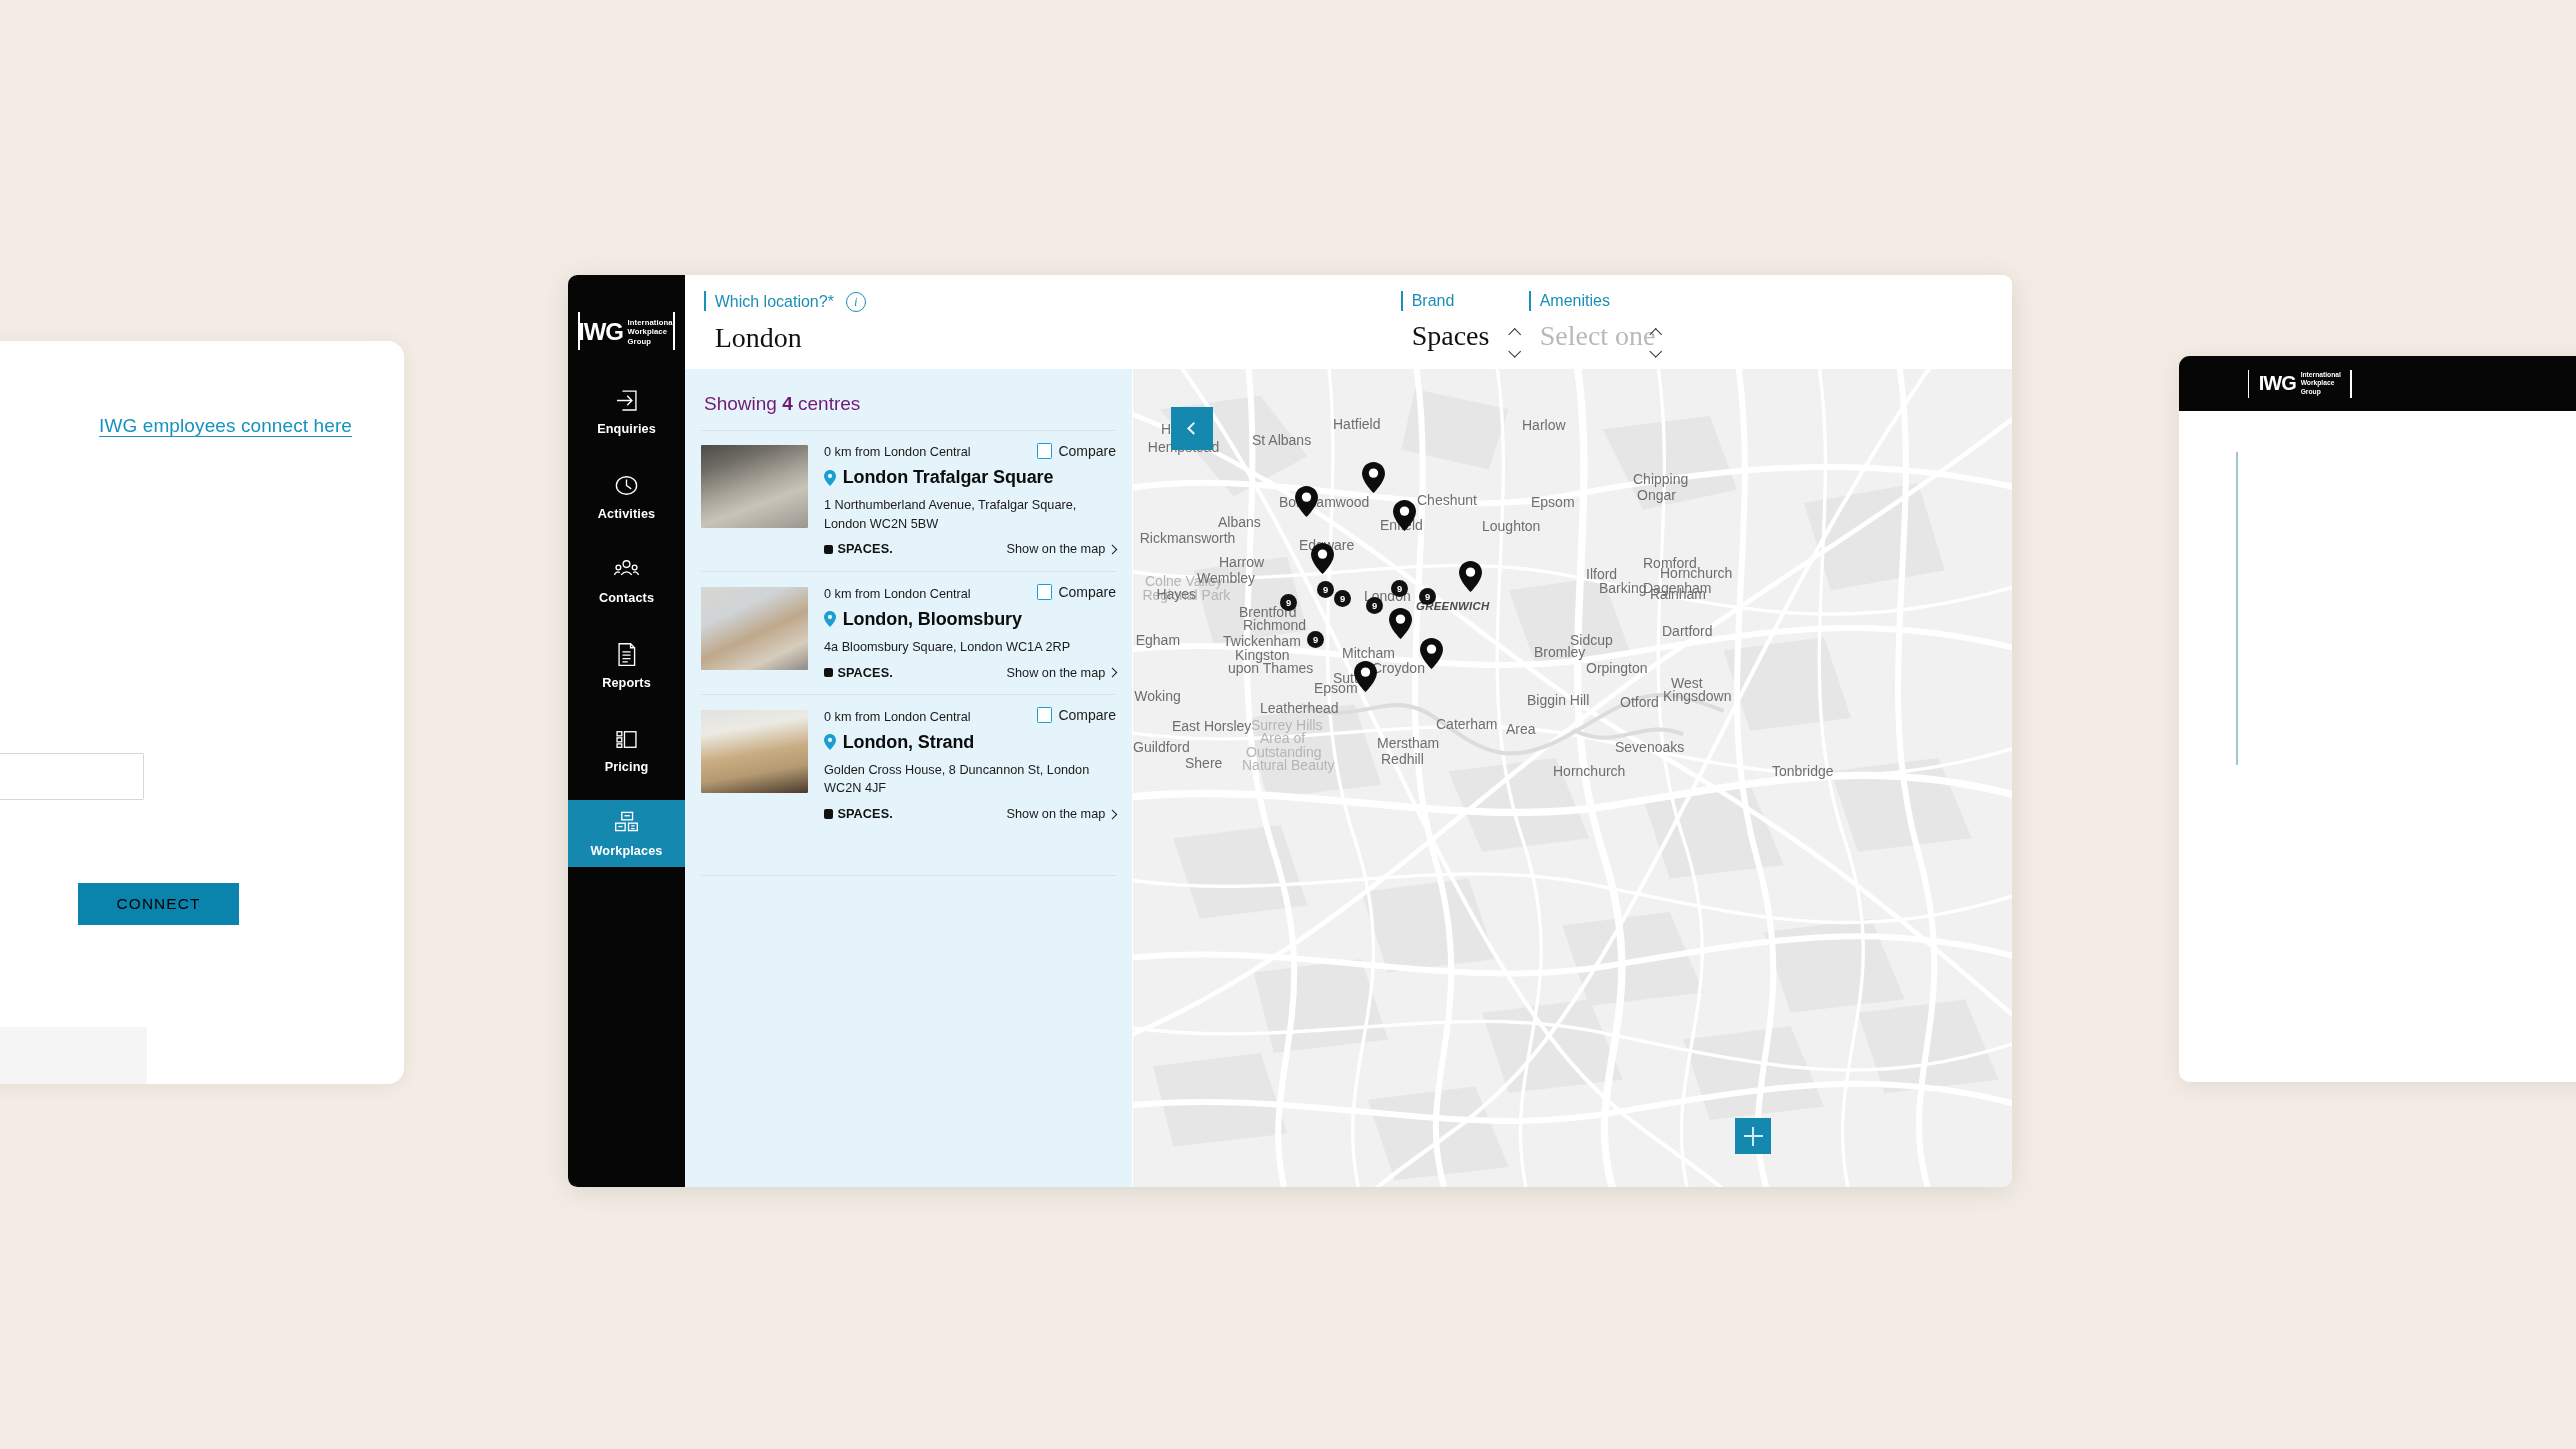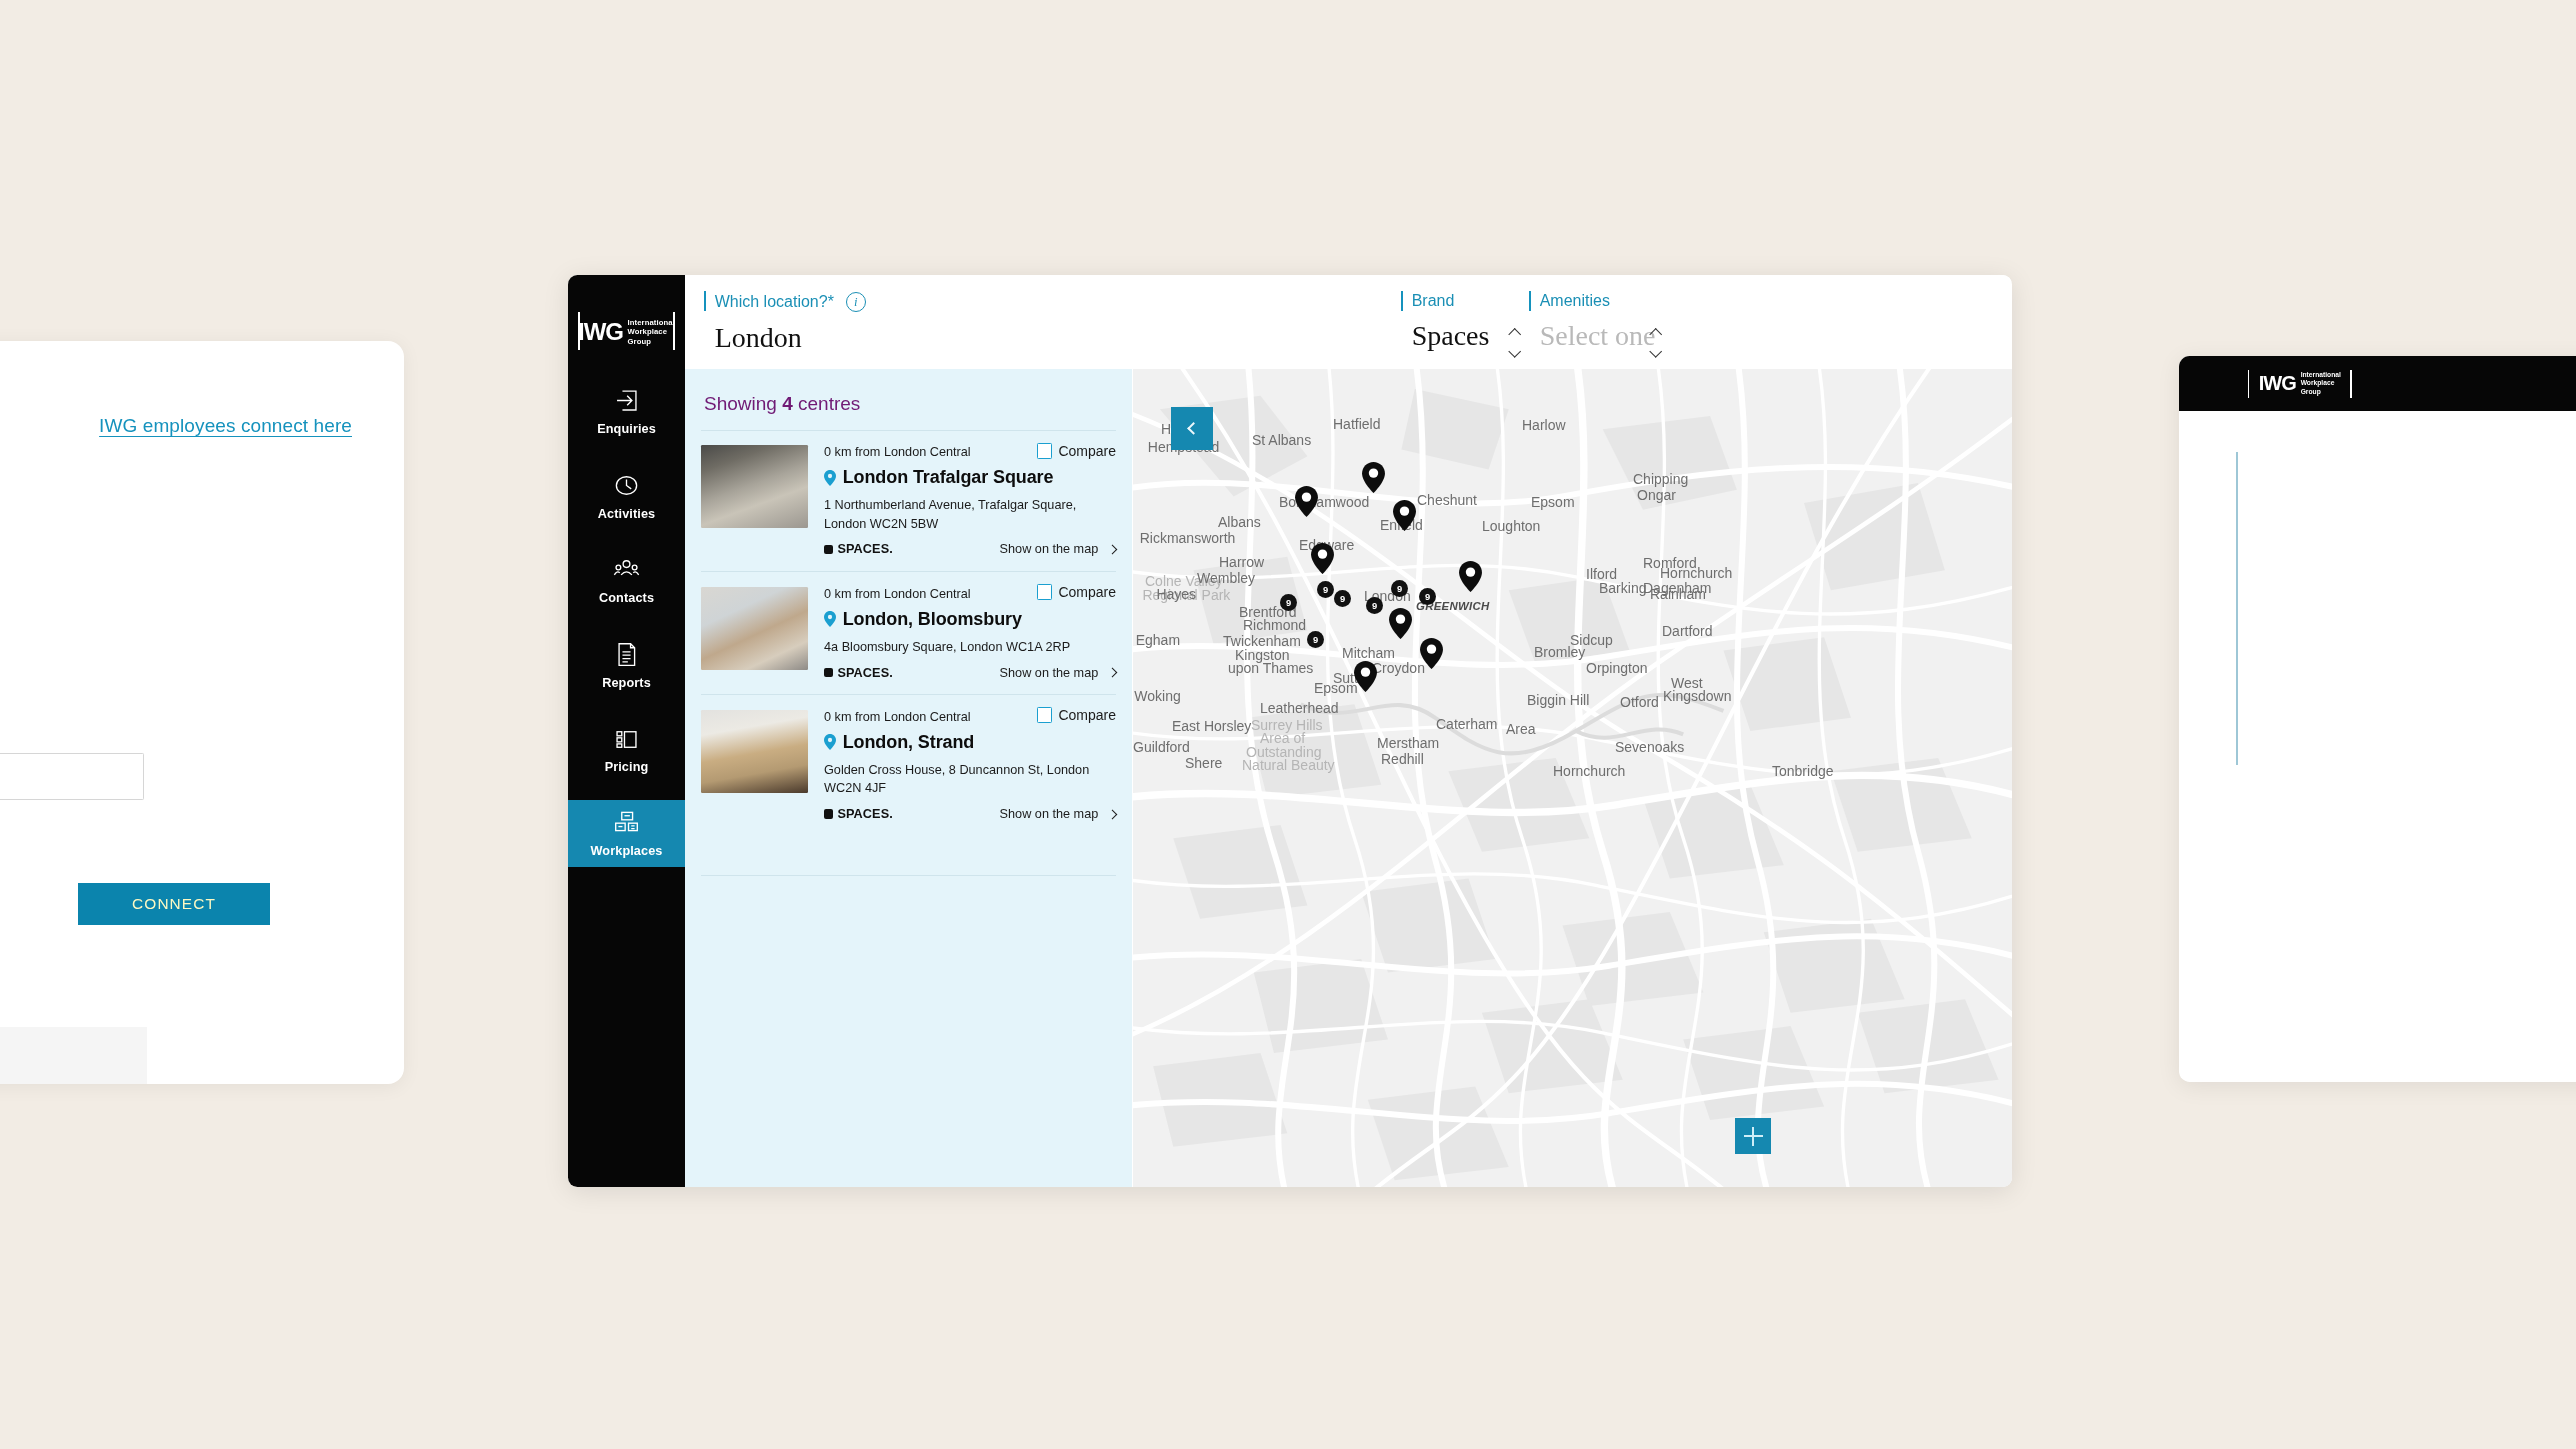--- a/index.html
+++ b/index.html
@@ -31,22 +31,22 @@
   #wifi-field-label {
     position:absolute; left:-161px; top:378px; width:604px;
     font-size:17px; color:#2b2b2b; display:flex; align-items:center; gap:8px;
   }
   #wifi-input {
     position:absolute; left:-168px; top:412px; width:520px; height:47px;
     border:1px solid #d6d6d6; background:#fff;
     font-size:17.4px; padding:0 12px; color:#333; border-radius:1.3px;
   }
   #connect-btn {
-    position:absolute; left:286px; top:542px; width:192px; height:42px;
-    background:#0b84ad; color:#fef9c3; border:none; cursor:pointer;
+    position:absolute; left:286px; top:542px; width:161px; height:42px;
+    background:#0b84ad; color:#000000; border:none; cursor:pointer;
     font-size:15.4px; letter-spacing:1.1px; font-weight:500;
     display:flex; align-items:center; justify-content:center;
   }
   #need-help-box {
     position:absolute; left:-168px; top:686px; width:523px; height:158px;
     background:#f5f5f5;
   }
   #need-help-title {
     position:absolute; left:0; top:29.5px; width:523px; text-align:center;
     font-size:21.5px; font-weight:700; color:#2b2b2b;
@@ -131,21 +131,21 @@
   }
   .cmp-box { width:14.8px; height:16px; border:1.2px solid #1a9fd0; background:#fff; border-radius:1.3px; }
   .cmp-label { font-size:14px; color:#1b1b1b; }
   .res-name { margin-top:8px; display:flex; align-items:center; gap:6.7px; }
   .pin-sm { width:12px; height:16px; flex:0 0 auto; }
   .res-name-text { font-size:18px; font-weight:700; color:#0d0d0d; letter-spacing:-0.1px; }
   .res-addr { margin-top:8px; font-size:12.7px; color:#1b1b1b; line-height:1.45; max-width:335px; }
   .res-foot { margin-top:9.4px; display:flex; align-items:center; justify-content:space-between; }
   .brand-tag { display:flex; align-items:center; gap:4.7px; font-size:12.7px; font-weight:700; color:#111; letter-spacing:0.1px; }
   .brand-dot { width:8.7px; height:9.4px; background:#111; border-radius:2px 2px 2px 2px; transform:rotate(0deg); }
-  .show-map { font-size:12.7px; color:#1b1b1b; display:flex; align-items:center; gap:11px; cursor:pointer; }
+  .show-map { font-size:12.7px; color:#1b1b1b; display:flex; align-items:center; gap:4px; cursor:pointer; }
   .chev-right { width:6.7px; height:6.7px; border-right:1.3px solid #1b1b1b; border-top:1.3px solid #1b1b1b; transform:rotate(45deg); }
 
   
   #map-panel {
     position:absolute; left:565px; top:94px; width:879px; height:818px;
     background:#f2f2f2; overflow:hidden;
   }
   #map-svg { position:absolute; left:0; top:0; width:879px; height:818px; }
   .map-label {
     position:absolute; color:#6e6e6e; font-size:14px; white-space:nowrap;

